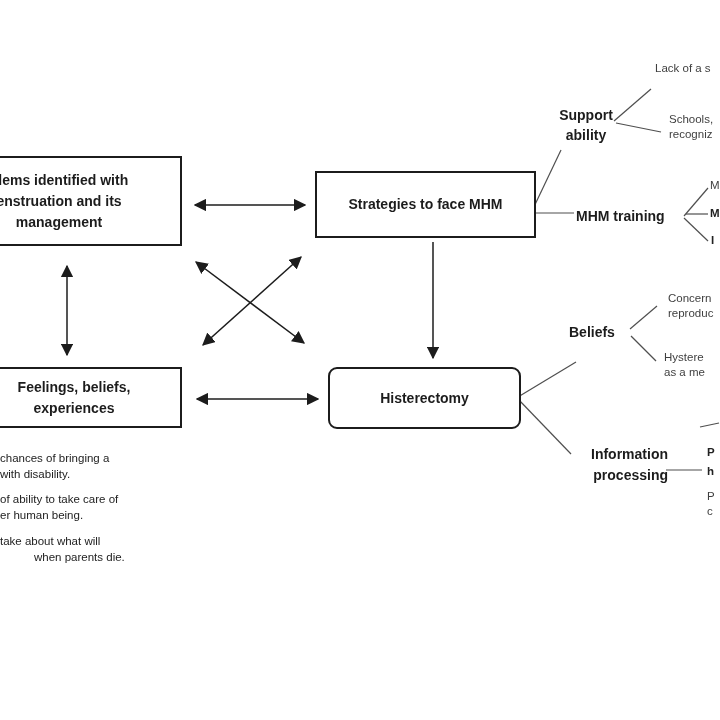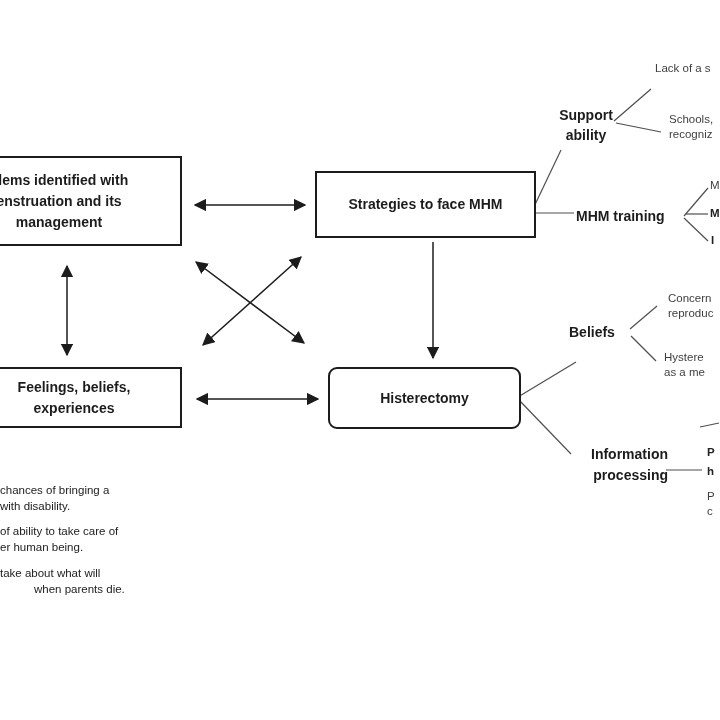--- a/index.html
+++ b/index.html
@@ -11,21 +11,21 @@
   .arrow{stroke:#1c1c1c;stroke-width:1.5;}
   .conn{stroke:#4f4f4f;stroke-width:1.2;}
   .box{
     position:absolute;border:2px solid #1c1c1c;background:#fff;
     display:flex;flex-direction:column;justify-content:center;align-items:center;
     font-weight:bold;font-size:14px;line-height:21px;text-align:center;
   }
   .blabel{position:absolute;font-weight:bold;font-size:14px;line-height:20px;}
   .note{position:absolute;font-size:11.5px;line-height:15px;color:#3f3f3f;}
   .note.dark{color:#222;font-weight:bold;}
-  .bullet{position:absolute;font-size:11.5px;line-height:16px;color:#222;margin-top:32px;}
+  .bullet{position:absolute;font-size:11.5px;line-height:16px;color:#222;}
   .indent2{padding-left:34px;}
   .center{text-align:center;}
 </style>
 </head>
 <body>
 
 <div id="stage">
 
   <svg id="lines" viewBox="0 0 720 720">
     <defs>

